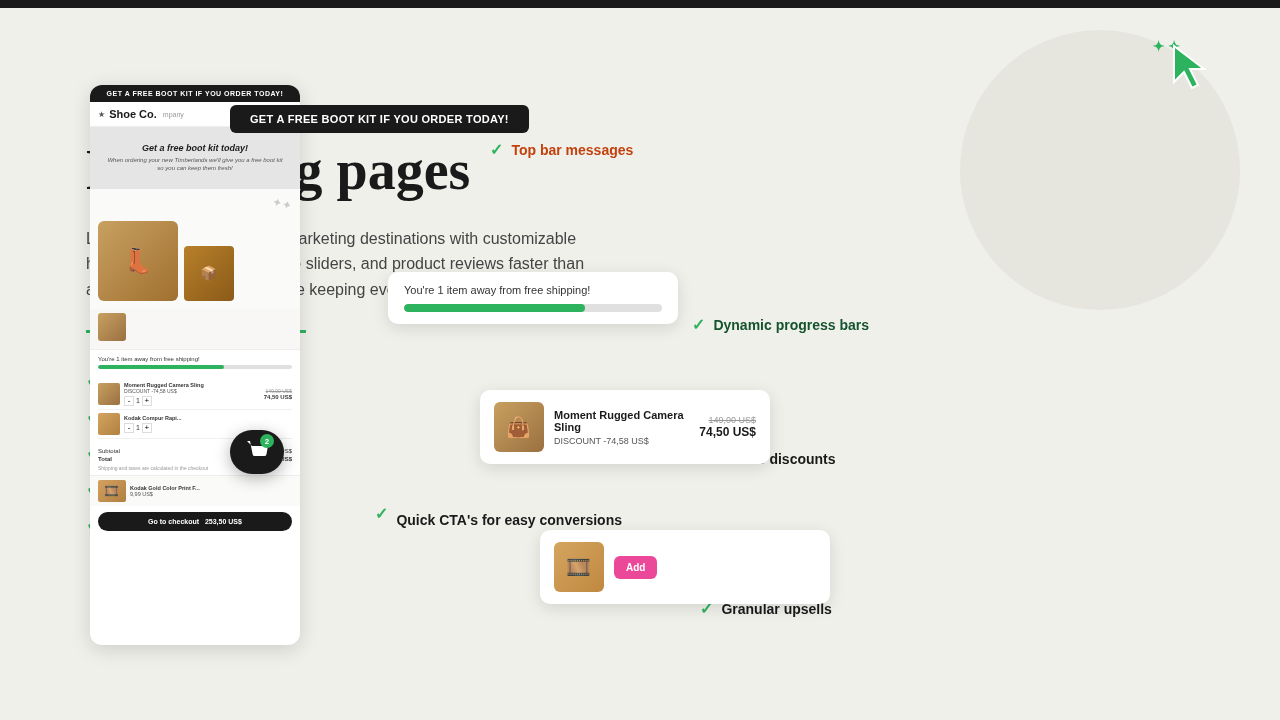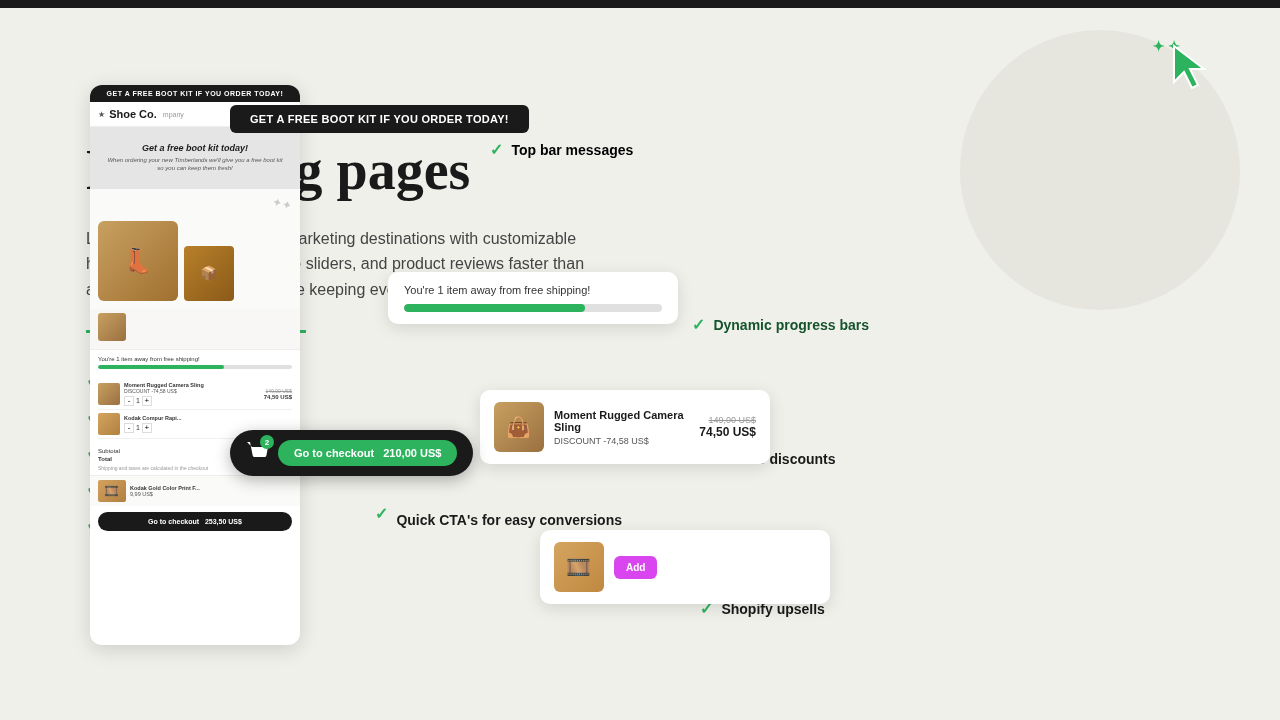--- a/index.html
+++ b/index.html
@@ -627,21 +627,21 @@
       color: #1a1a1a;
       margin-bottom: 3px;
     }
 
     .upsell-card-price {
       font-size: 9px;
       color: #555;
     }
 
     .upsell-add-btn {
-      background: #d946ef;
+      background: #ec4899;
       color: white;
       border: none;
       border-radius: 6px;
       padding: 6px 12px;
       font-size: 10px;
       font-weight: 700;
       cursor: pointer;
     }
 
     
@@ -792,21 +792,21 @@
   <div class="checkout-btn-browser">
     <span>Go to checkout</span>
     &nbsp;&nbsp;<span>253,50 US$</span>
   </div>
 </div>
 
 <div class="top-notification">GET A FREE BOOT KIT IF YOU ORDER TODAY!</div>
 
 <div class="top-bar-label">
   <span class="check-badge">✓</span>
-  <span style="font-size:14px;font-weight:600;color:#000000;">Top bar messages</span>
+  <span style="font-size:14px;font-weight:600;color:#c2410c;">Top bar messages</span>
 </div>
 
 <div class="progress-card">
   <div class="progress-card-text">You're 1 item away from free shipping!</div>
   <div class="progress-bar-large">
     <div class="progress-fill-large"></div>
   </div>
 </div>
 
 <div class="progress-label">
@@ -831,32 +831,28 @@
   <span style="font-size:14px;font-weight:600;color:#1a1a1a;">Flexible discounts</span>
 </div>
 
 <div class="floating-cart">
   <div class="cart-icon-wrap">
     <svg width="22" height="20" viewBox="0 0 22 20" fill="white">
       <path d="M1 1h3l2.68 13.39a2 2 0 0 0 2 1.61h9.72a2 2 0 0 0 2-1.61L22 6H6"></path>
     </svg>
     <div class="cart-badge">2</div>
   </div>
-  <button class="checkout-btn-float">
-    <span>Go to checkout</span>
-    &nbsp;&nbsp;<span>210,00 US$</span>
-  </button>
 </div>
 
 <div class="quick-cta-label">
   <span class="check-badge">✓</span>
   <span style="font-size:14px;font-weight:600;color:#1a1a1a;margin-top:14px;">Quick CTA's for easy conversions</span>
 </div>
 
 <div class="upsell-card-float">
   <div class="upsell-card-img">🎞️</div>
   <button class="upsell-add-btn">Add</button>
 </div>
 
 <div class="upsells-label">
   <span class="check-badge">✓</span>
-  <span style="font-size:14px;font-weight:600;color:#1a1a1a;">Shopify upsells</span>
+  <span style="font-size:14px;font-weight:600;color:#1a1a1a;">Granular upsells</span>
 </div>
 
 </body></html>

